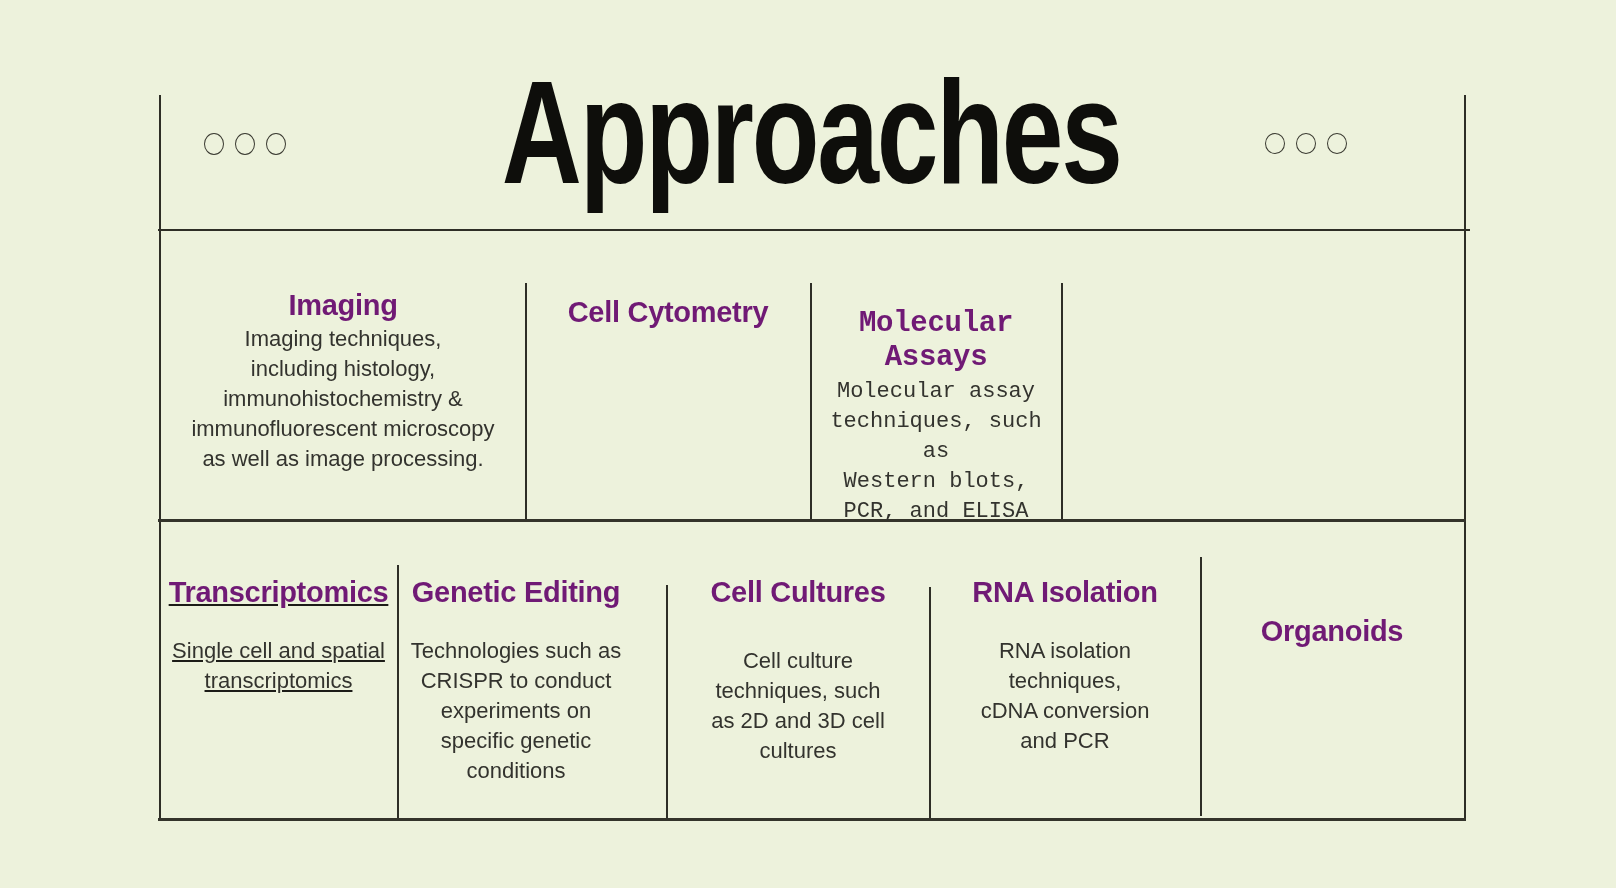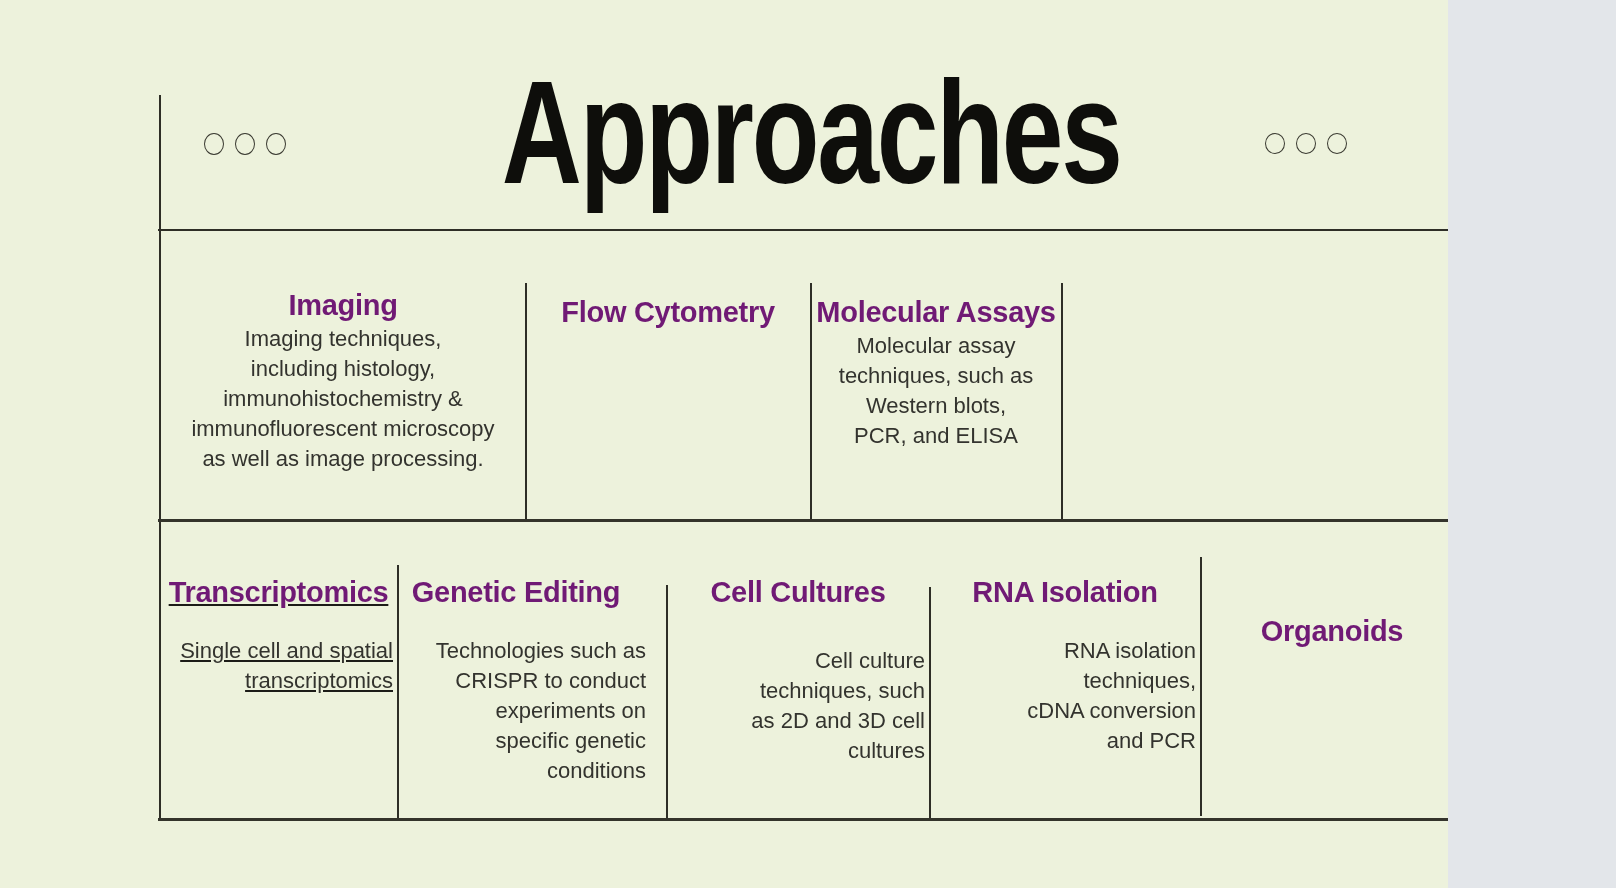--- a/index.html
+++ b/index.html
@@ -1,19 +1,19 @@
 <!DOCTYPE html>
 <html><head>
 <meta charset="utf-8">
 <style>
   html, body { margin: 0; padding: 0; }
   body { background: #e3e6ea; }
   .slide {
     position: relative;
-    width: 1448px;
+    width: 1616px;
     height: 888px;
     background: #edf2dc;
     overflow: hidden;
     font-family: "Liberation Sans", "DejaVu Sans", sans-serif;
     color: #1c1c17;
   }
   
   .dots { position: absolute; display: flex; gap: 11px; }
   .dots-left  { left: 204px; top: 133px; }
   .dots-right { left: 1265px; top: 133px; }
@@ -57,21 +57,21 @@
     letter-spacing: -0.01em;
     color: #701a75;
   }
   .cell-body {
     margin-top: 2px;
     font-size: 22px;
     line-height: 30px;
     white-space: pre-line;
     color: #33332e;
   }
-  .row2 .cell-body { margin-top: 27px; text-align: right; }
+  .row2 .cell-body { margin-top: 27px; }
   .cell-cultures .cell-body { margin-top: 37px; }
 </style>
 </head>
 <body>
 
 <div class="slide">
 
   <div class="dots dots-left">
     <span class="dot"></span>
     <span class="dot"></span>
@@ -102,23 +102,23 @@
 
   <div class="cell row1" style="left:170px; top:288px; width:346px;">
     <div class="cell-heading">Imaging</div>
     <div class="cell-body">Imaging techniques,
 including histology,
 immunohistochemistry &amp;
 immunofluorescent microscopy
 as well as image processing.</div>
   </div>
   <div class="cell row1" style="left:531px; top:295px; width:274px;">
-    <div class="cell-heading">Flow Cytometry</div>
+    <div class="cell-heading">Cell Cytometry</div>
   </div>
-  <div class="cell row1" style="left:816px; top:295px; width:240px;">
+  <div class="cell row1" style="left:816px; top:307px; width:240px;font-family:Liberation Mono, monospace;">
     <div class="cell-heading">Molecular Assays</div>
     <div class="cell-body">Molecular assay
 techniques, such as
 Western blots,
 PCR, and ELISA</div>
   </div>
 
   <div class="cell row2" style="left:164px; top:575px; width:229px;text-decoration:underline;">
     <div class="cell-heading">Transcriptomics</div>
     <div class="cell-body">Single cell and spatial

